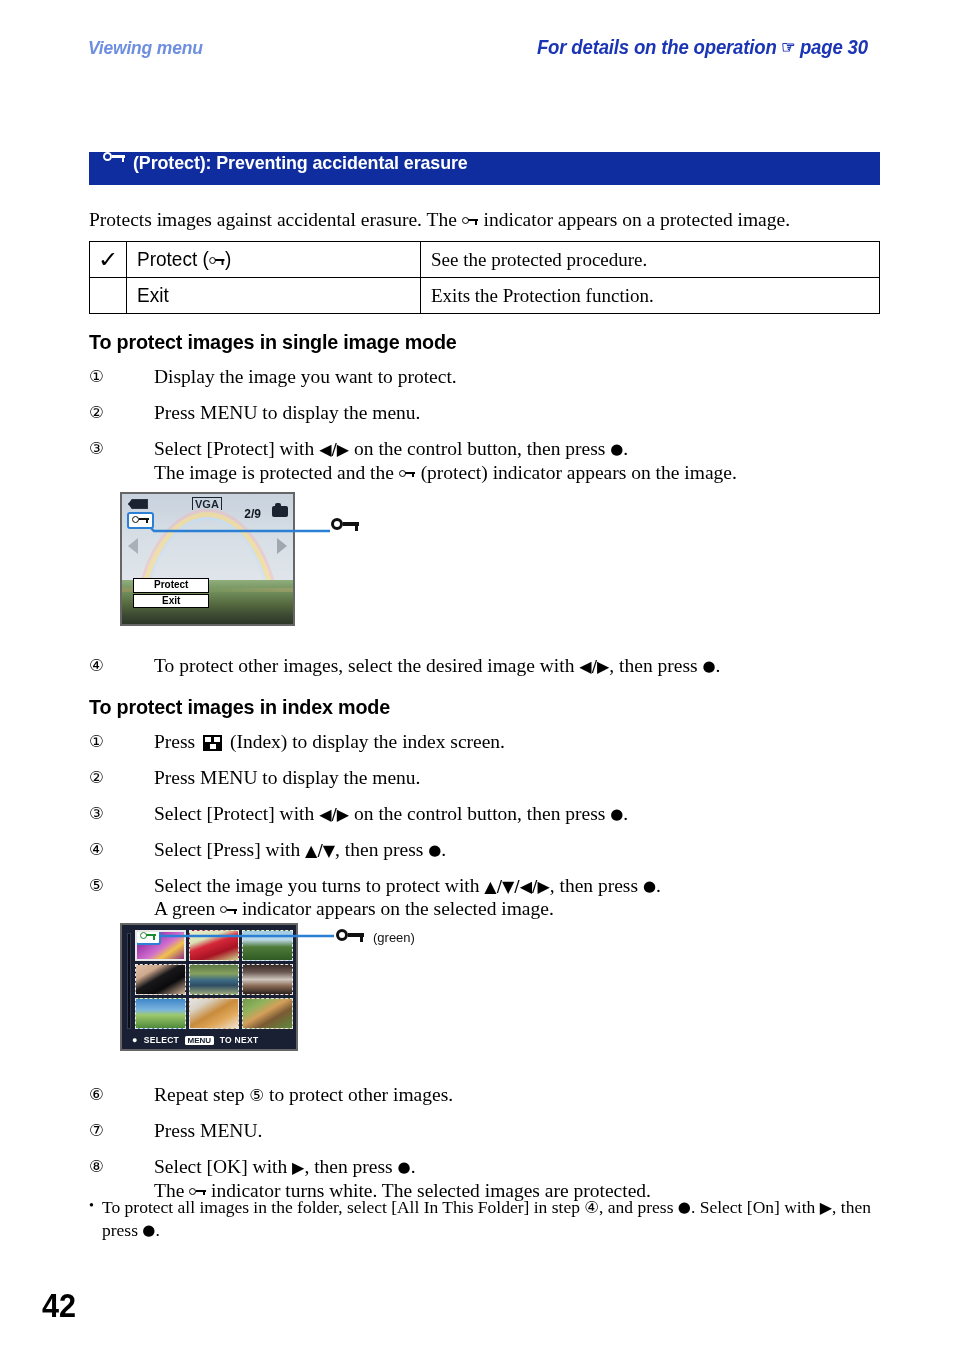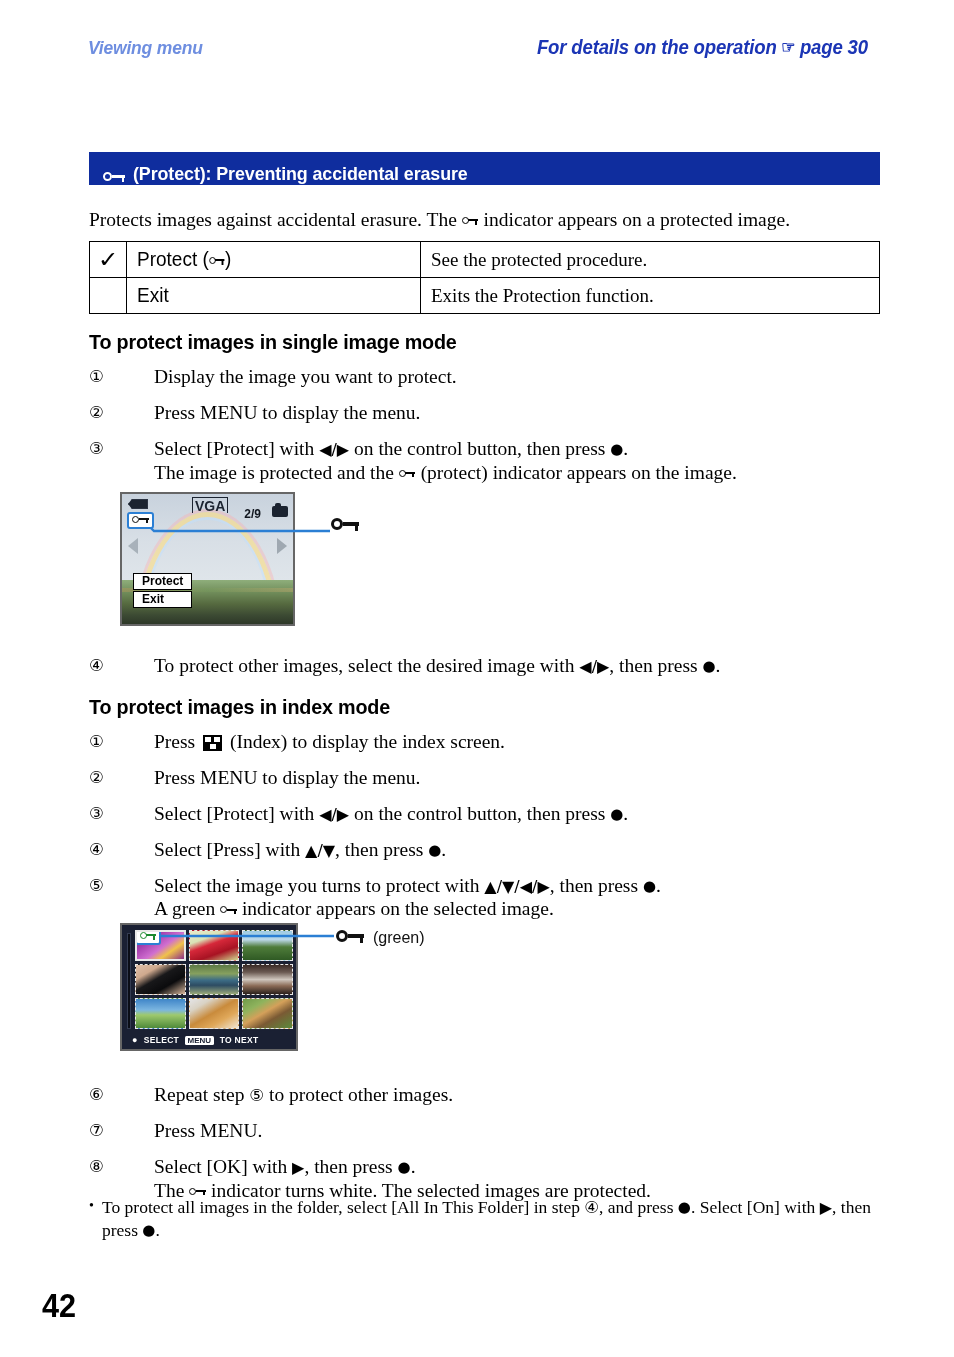--- a/index.html
+++ b/index.html
@@ -54,21 +54,21 @@
 
   
   .title-bar {
     position: absolute;
     top: 152px;
     left: 89px;
     width: 791px;
     height: 33px;
     background: #0f2d9e;
     display: flex;
-    align-items: flex-end;
+    align-items: flex-start;
     padding-left: 14px;
     box-sizing: border-box;
   }
   .title-bar .title-text {
     font-family: "Liberation Sans Narrow", "Liberation Sans", sans-serif;
     font-weight: bold;
     font-size: 19px;
     color: #ffffff;
     letter-spacing: -0.1px;
     transform: scaleX(0.94);
@@ -269,21 +269,21 @@
     width: 20px; height: 10px;
     background: #1b2330;
     clip-path: polygon(0 50%, 4px 0, 100% 0, 100% 100%, 4px 100%);
     border: 1px solid #2b3342;
     box-sizing: border-box;
   }
   .osd-vga {
     position: absolute; left: 70px; top: 3px;
     font-family: "Liberation Sans Narrow", "Liberation Sans", sans-serif;
     font-weight: bold;
-    font-size: 14px;
+    font-size: 11px;
     color: #1b2330;
     border-left: 1.6px solid #1b2330;
     border-top: 1.6px solid #1b2330;
     border-right: 1.6px solid #1b2330;
     padding: 1px 2px 0 2px;
     line-height: 1;
   }
   .osd-count {
     position: absolute; right: 32px; top: 13px;
     font-family: "Liberation Sans Narrow", "Liberation Sans", sans-serif;
@@ -322,23 +322,24 @@
   .lcd-menu {
     position: absolute;
     left: 11px;
     bottom: 16px;
   }
   .lcd-menu div {
     background: #fff;
     border: 1.5px solid #000;
     font-family: "Liberation Sans Narrow", "Liberation Sans", sans-serif;
     font-weight: bold;
-    font-size: 12px;
+    font-size: 10px;
     color: #000;
-    padding: 0 8px;
+    text-align: center;
+    padding: 0 20px;
     line-height: 1.25;
   }
   .lcd-menu div + div { margin-top: 1px; }
 
   
   .callout-1 {
     position: absolute;
     left: 140px; top: 519px;
     width: 190px; height: 16px;
     pointer-events: none;
@@ -435,21 +436,21 @@
     pointer-events: none;
   }
   .callout-key-2 {
     position: absolute;
     left: 336px; top: 929px;
     display: flex; align-items: center; gap: 8px;
     color: #111;
   }
   .callout-key-2 .green-label {
     font-family: "Liberation Sans", sans-serif;
-    font-size: 16px;
+    font-size: 13px;
   }
 
   
   .page-num {
     position: absolute;
     left: 42px;
     top: 1286px;
     font-family: "Liberation Sans Narrow", "Liberation Sans", sans-serif;
     font-weight: bold;
     font-size: 34px;

